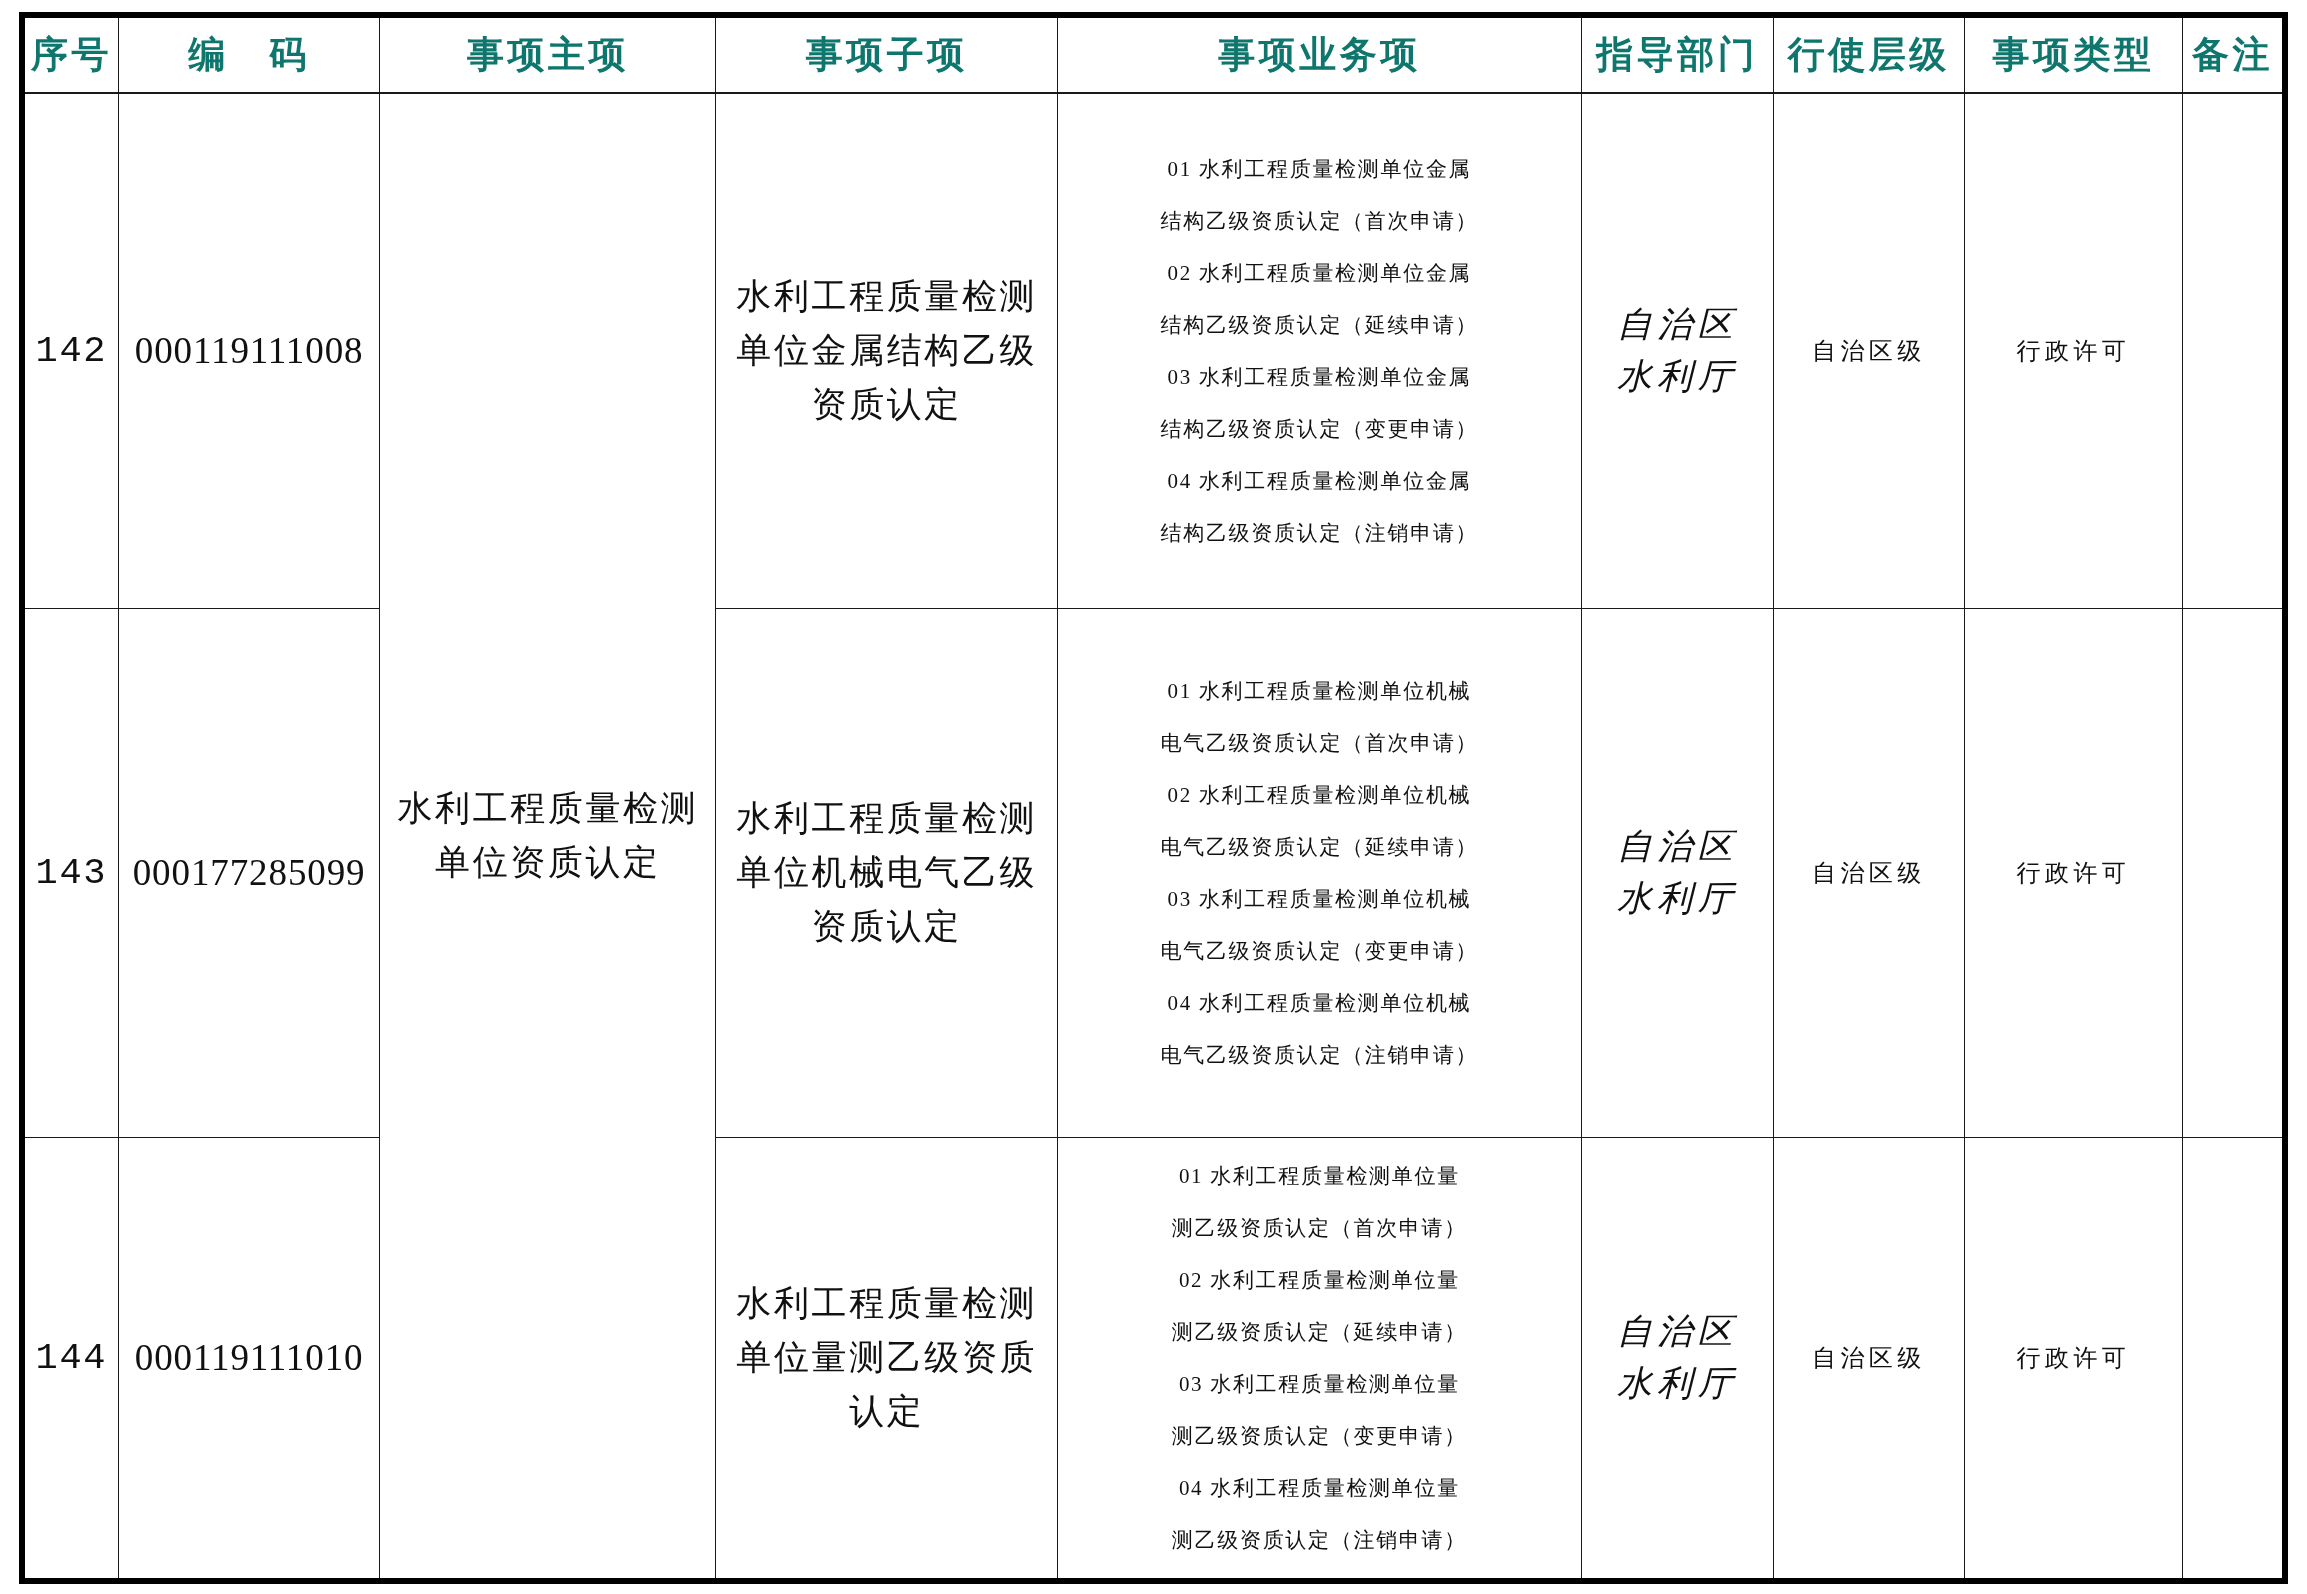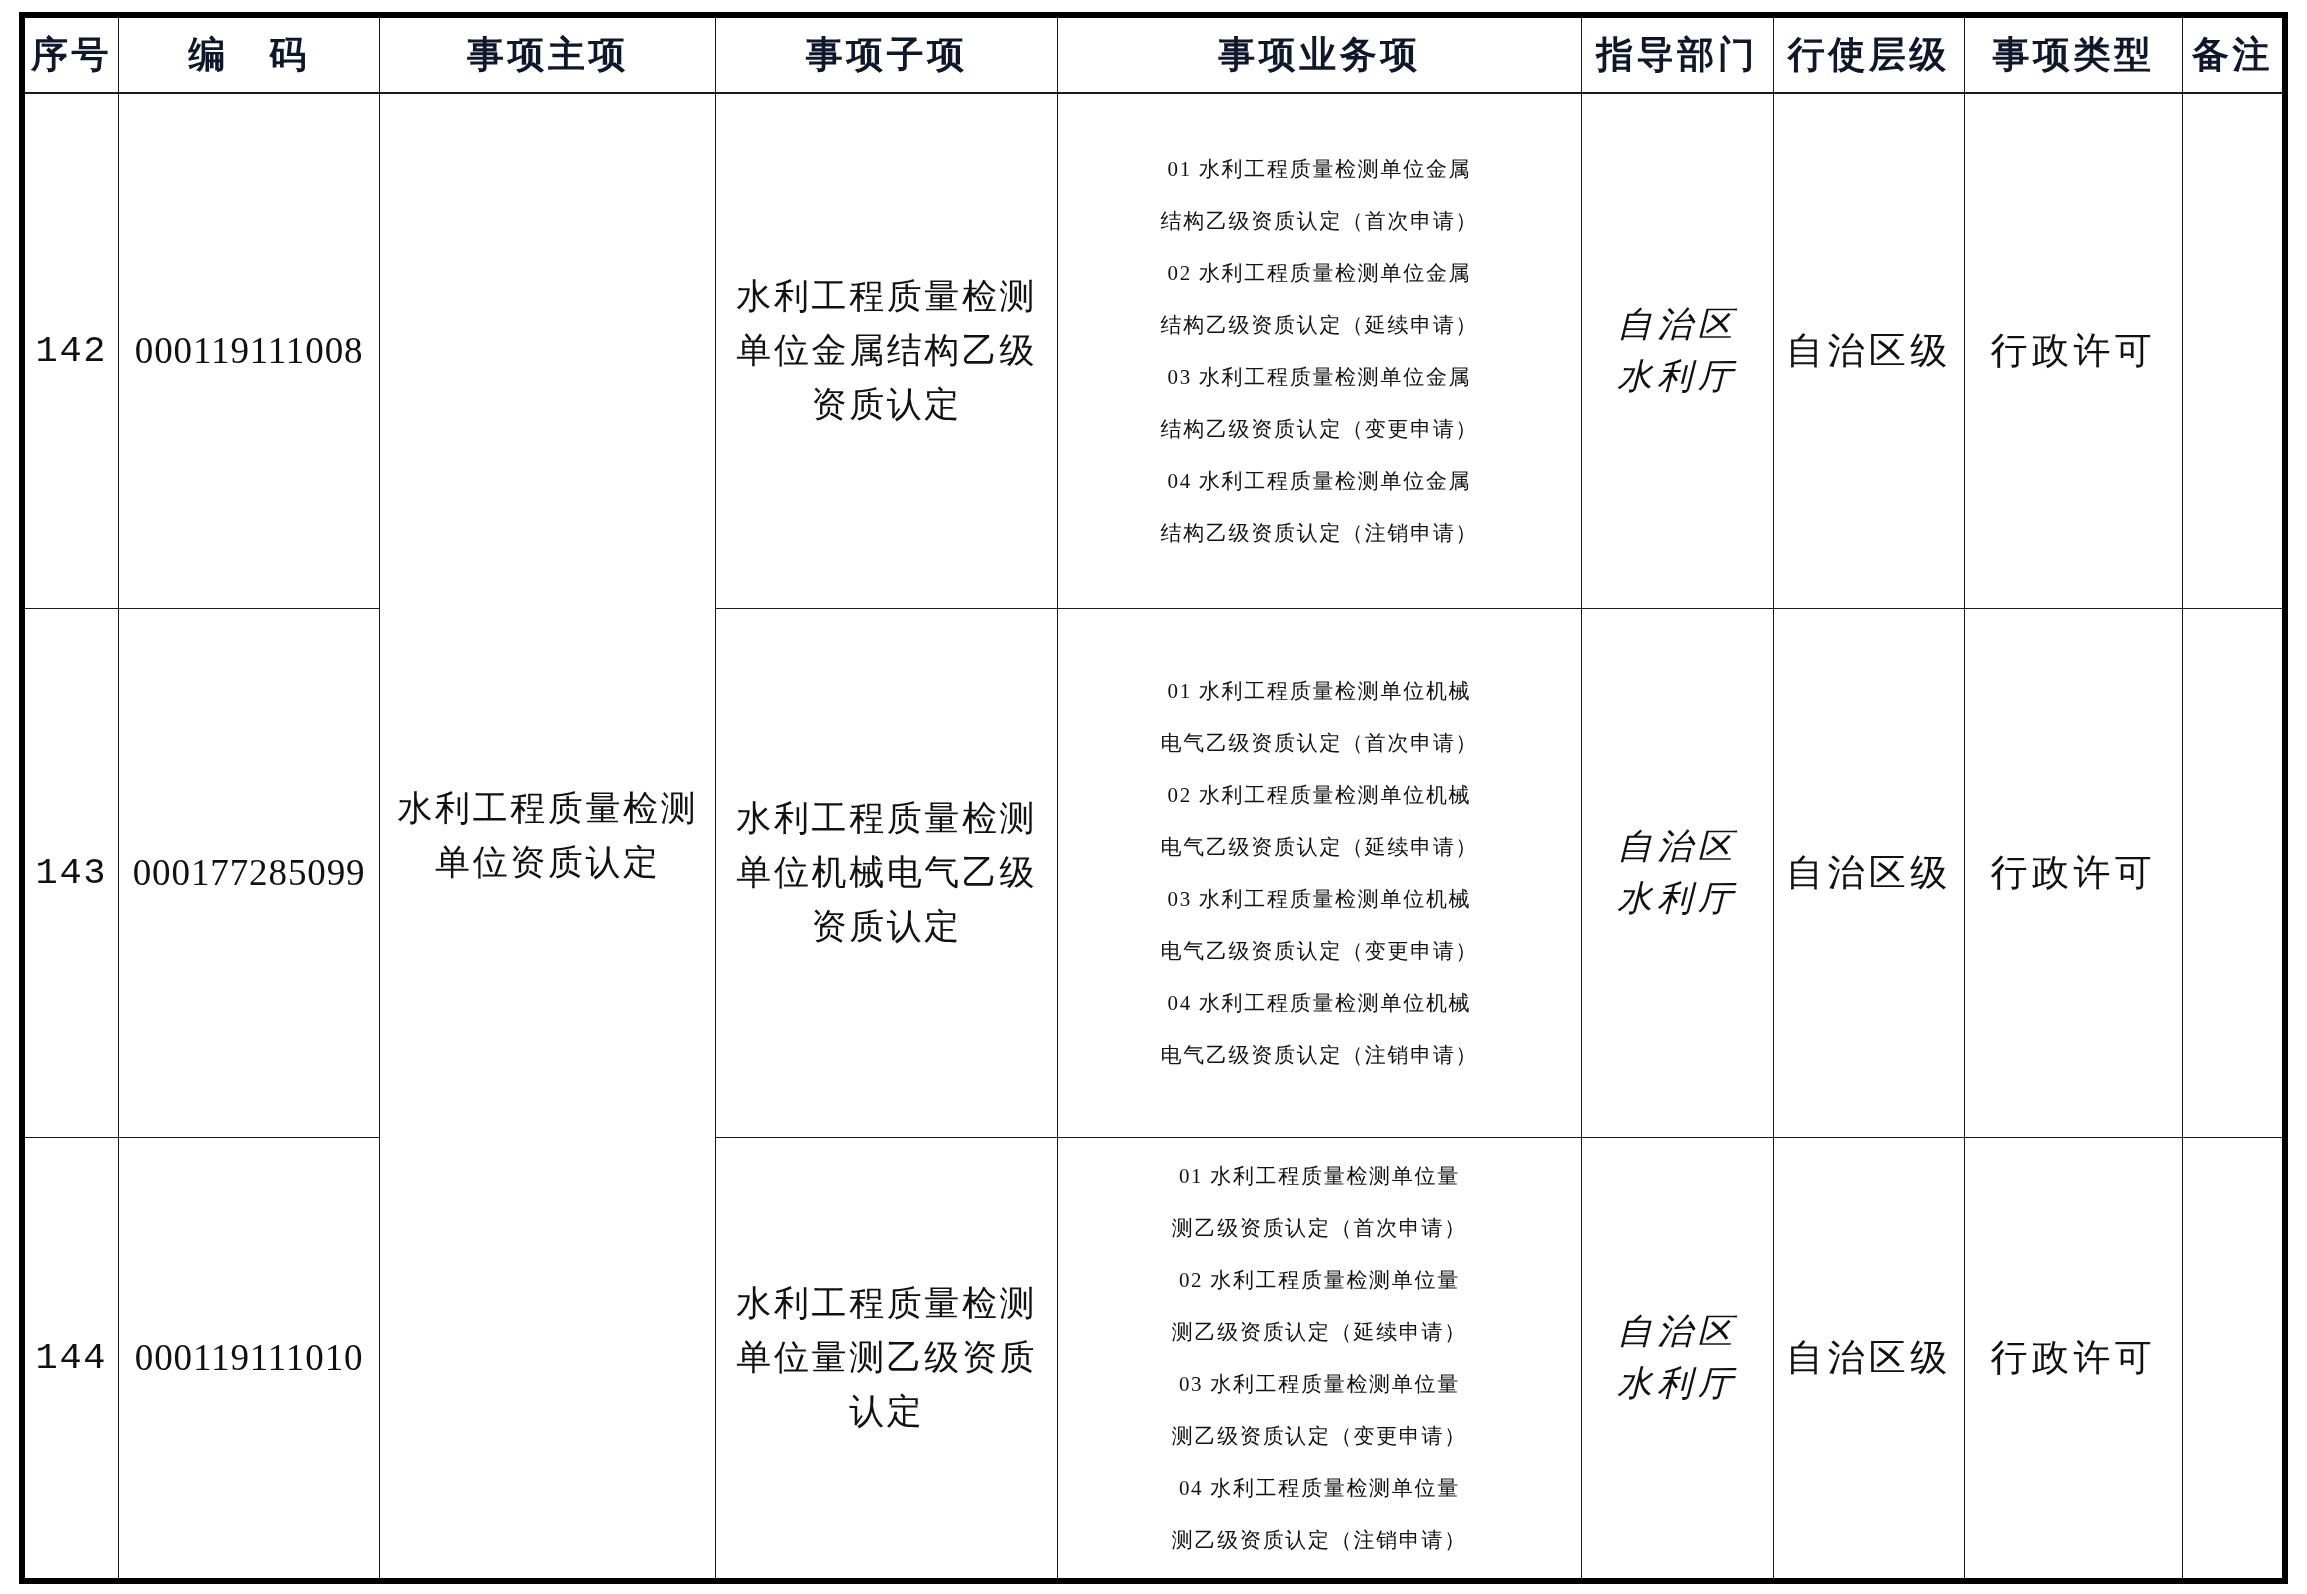--- a/index.html
+++ b/index.html
@@ -30,21 +30,21 @@
   }
   tr.header-row{height:78px;}
   tr.row-a{height:515px;}
   tr.row-b{height:529px;}
   tr.row-c{height:444px;}
   th{
     font-family:"Liberation Sans","DejaVu Sans",sans-serif;
     font-weight:bold;
     font-size:37px;
     letter-spacing:3.5px;
-    color:#0f172a;
+    color:#0f766e;
     border-bottom-width:2.6px !important;
   }
   .preline{white-space:pre-line;}
   td.c-seq{
     font-size:37px;
     letter-spacing:1.7px;
     font-family:Liberation Mono, monospace;
   }
   td.c-code{
     font-size:37px;
@@ -70,21 +70,21 @@
     text-align:left;
     padding:0 5.2px 0 22.6px;
   }
   td.c-dept{
     font-size:35px;
     letter-spacing:5.2px;
     line-height:52px;
     font-style:italic;
   }
   td.c-level,td.c-type{
-    font-size:37px;
+    font-size:24px;
     letter-spacing:4.4px;
   }
   td.c-remark{font-size:33px;}
 </style>
 </head>
 <body>
 
 <div class="page">
   <table class="doc-table">
     <colgroup>

